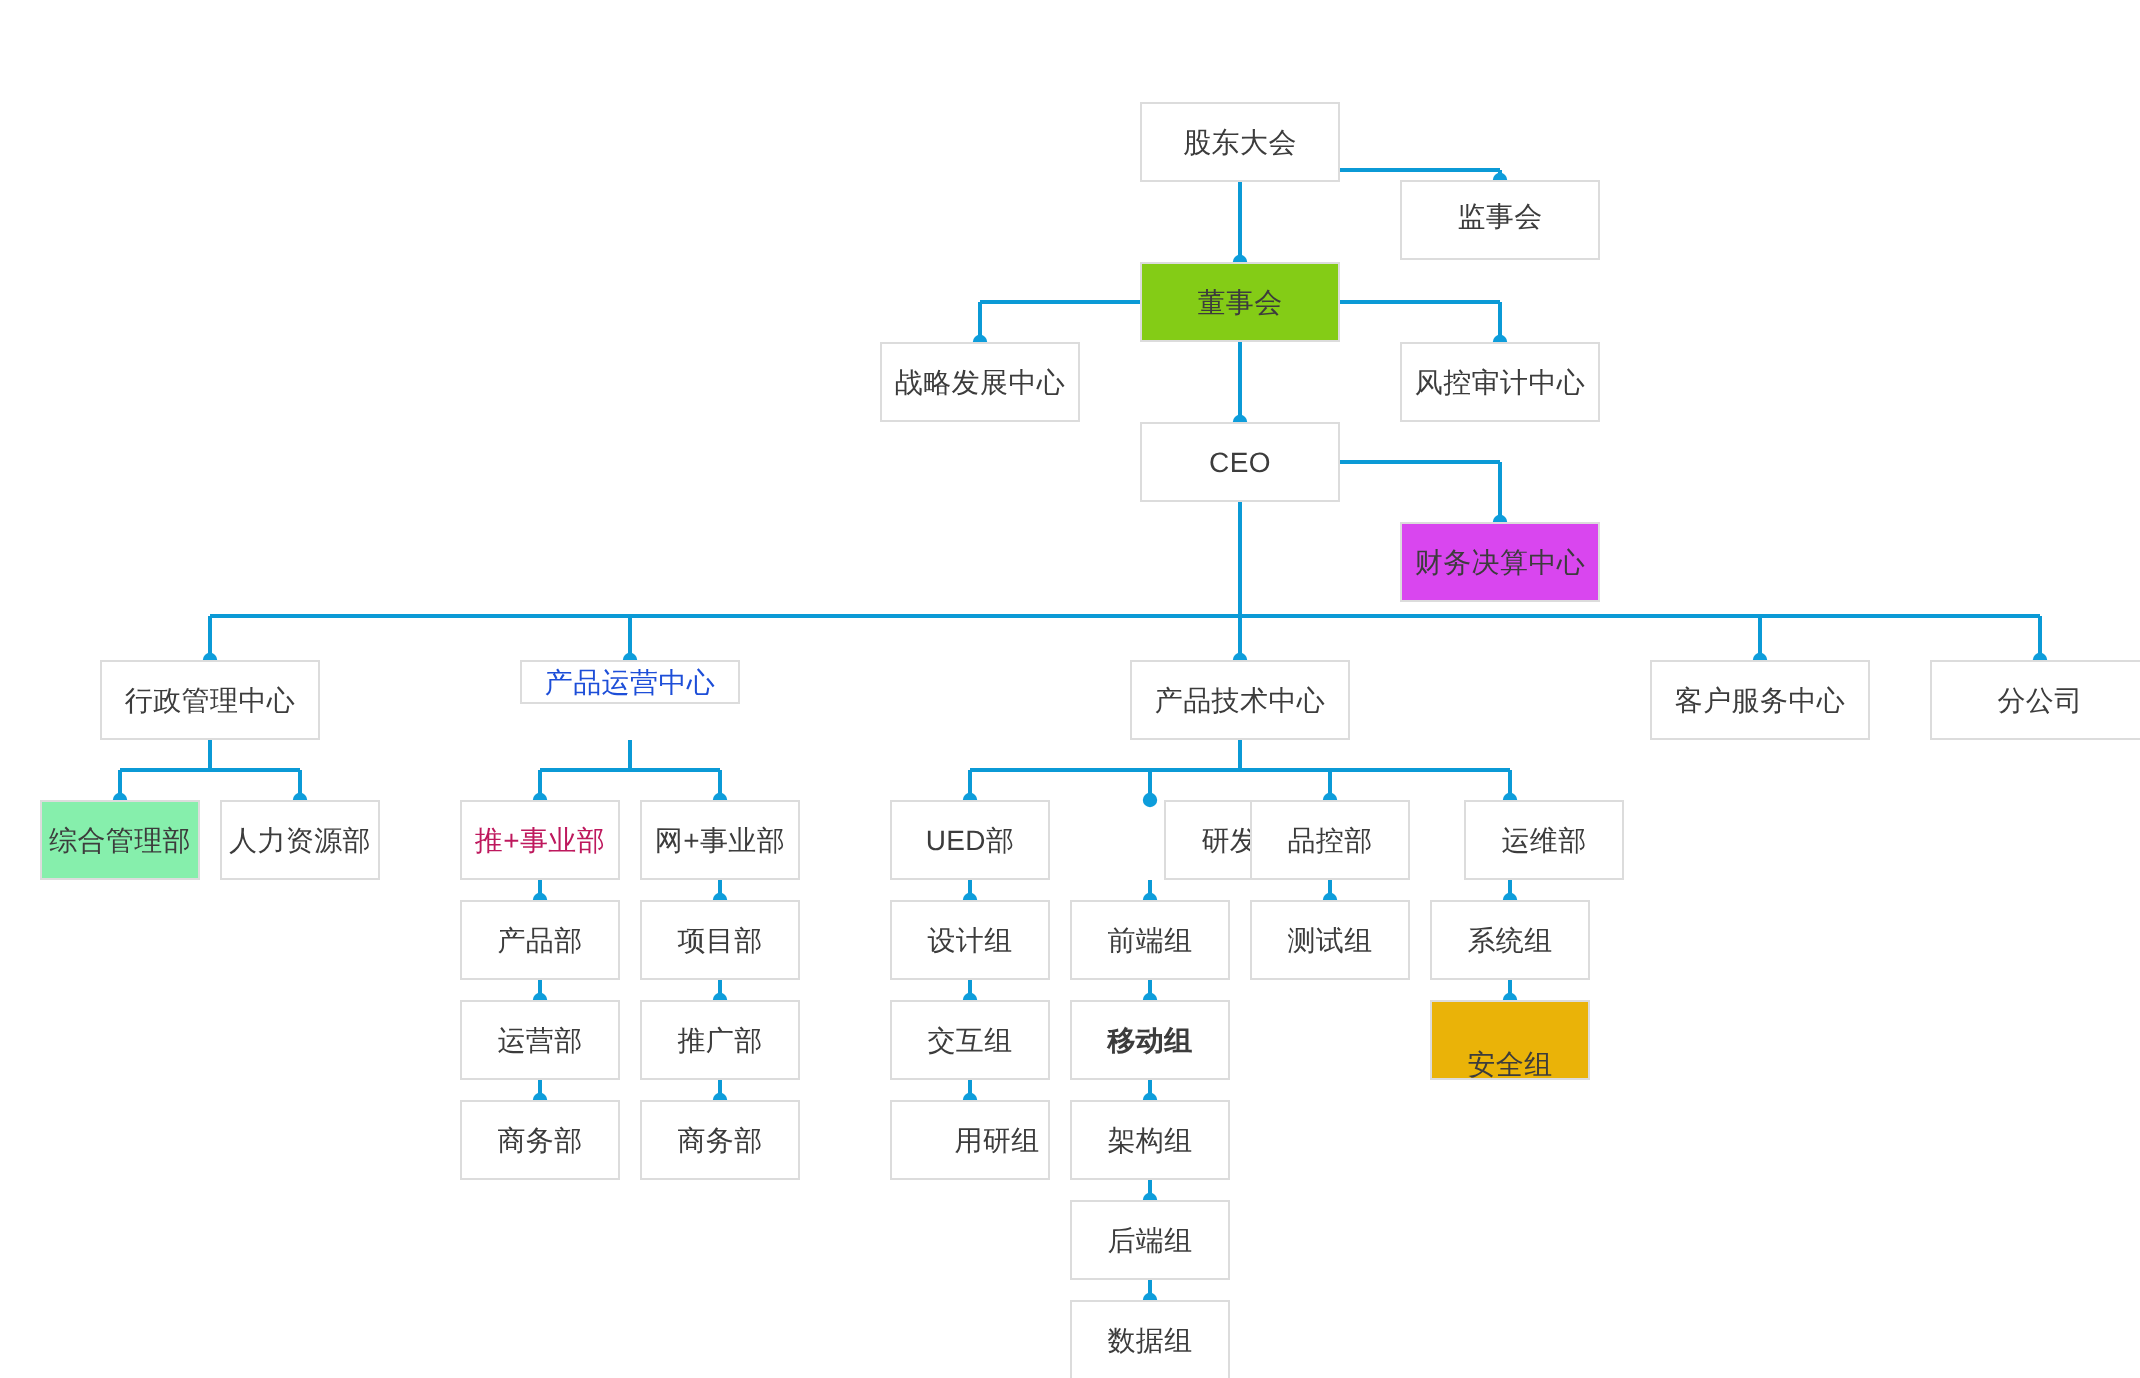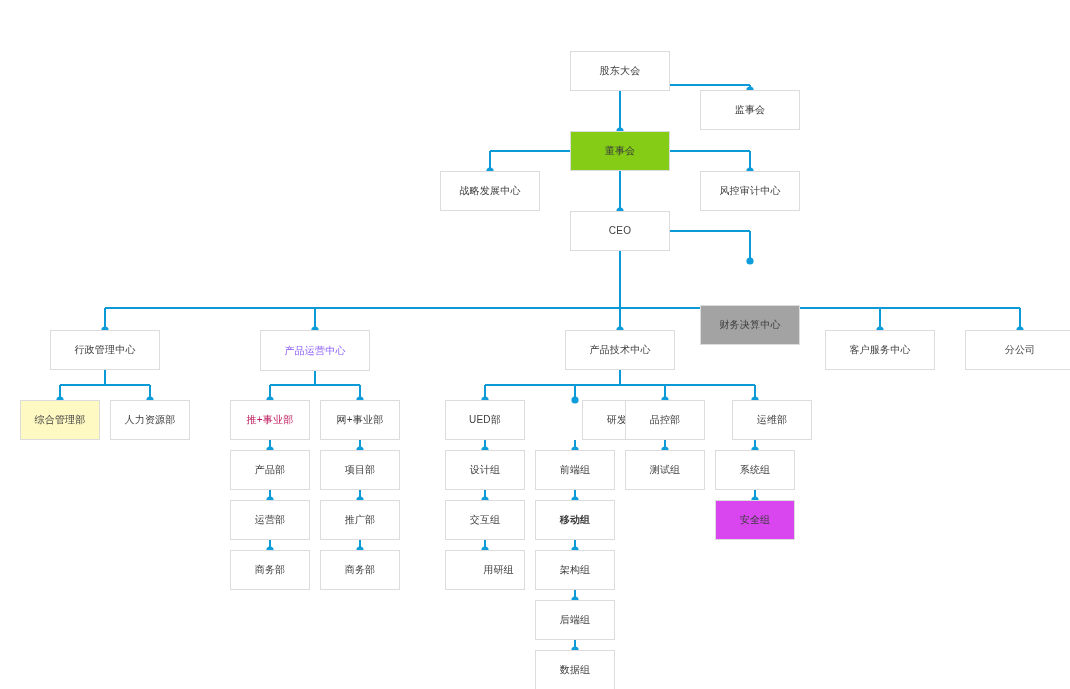--- a/index.html
+++ b/index.html
@@ -25,21 +25,21 @@
   }
   .node {
     position: absolute;
     box-sizing: border-box;
     border: 1px solid #dcdcdc;
     background: #ffffff;
     display: flex;
     align-items: center;
     justify-content: center;
     color: #3c3c3c;
-    font-size: 10px;
+    font-size: 14px;
     line-height: 1;
     letter-spacing: 0.2px;
     white-space: nowrap;
     user-select: none;
   }
   .node-label {
     display: block;
     pointer-events: none;
   }
 </style>
@@ -163,39 +163,39 @@
       </div>
       <div class="node" style="left: 440px; top: 171px; width: 100px; height: 40px; border-color: rgb(220, 220, 220); background: rgb(255, 255, 255); color: rgb(60, 60, 60);">
         <span class="node-label">战略发展中心</span>
       </div>
       <div class="node" style="left: 700px; top: 171px; width: 100px; height: 40px; border-color: rgb(220, 220, 220); background: rgb(255, 255, 255); color: rgb(60, 60, 60);">
         <span class="node-label">风控审计中心</span>
       </div>
       <div class="node" style="left: 570px; top: 211px; width: 100px; height: 40px; border-color: rgb(220, 220, 220); background: rgb(255, 255, 255); color: rgb(60, 60, 60);">
         <span class="node-label">CEO</span>
       </div>
-      <div class="node" style="left: 700px; top: 261px; width: 100px; height: 40px; border-color: rgb(220, 220, 220); background: #a3a3a3; color: rgb(60, 60, 60); margin-top: 44px;">
+      <div class="node" style="left: 700px; top: 261px; width: 100px; height: 40px; border-color: rgb(220, 220, 220); background: #d946ef; color: rgb(60, 60, 60);">
         <span class="node-label">财务决算中心</span>
       </div>
       <div class="node" style="left: 50px; top: 330px; width: 110px; height: 40px; border-color: rgb(220, 220, 220); background: rgb(255, 255, 255); color: rgb(60, 60, 60);">
         <span class="node-label">行政管理中心</span>
       </div>
-      <div class="node" style="left: 260px; top: 330px; width: 110px; height: 41px; border-color: rgb(220, 220, 220); background: rgb(255, 255, 255); color: #8b5cf6;">
+      <div class="node" style="left: 260px; top: 330px; width: 110px; height: 22px; border-color: rgb(220, 220, 220); background: rgb(255, 255, 255); color: #1d4ed8;">
         <span class="node-label">产品运营中心</span>
       </div>
       <div class="node" style="left: 565px; top: 330px; width: 110px; height: 40px; border-color: rgb(220, 220, 220); background: rgb(255, 255, 255); color: rgb(60, 60, 60);">
         <span class="node-label">产品技术中心</span>
       </div>
       <div class="node" style="left: 825px; top: 330px; width: 110px; height: 40px; border-color: rgb(220, 220, 220); background: rgb(255, 255, 255); color: rgb(60, 60, 60);">
         <span class="node-label">客户服务中心</span>
       </div>
       <div class="node" style="left: 965px; top: 330px; width: 110px; height: 40px; border-color: rgb(220, 220, 220); background: rgb(255, 255, 255); color: rgb(60, 60, 60);">
         <span class="node-label">分公司</span>
       </div>
-      <div class="node" style="left: 20px; top: 400px; width: 80px; height: 40px; border-color: rgb(220, 220, 220); background: #fef9c3; color: rgb(60, 60, 60);">
+      <div class="node" style="left: 20px; top: 400px; width: 80px; height: 40px; border-color: rgb(220, 220, 220); background: #86efac; color: rgb(60, 60, 60);">
         <span class="node-label">综合管理部</span>
       </div>
       <div class="node" style="left: 110px; top: 400px; width: 80px; height: 40px; border-color: rgb(220, 220, 220); background: rgb(255, 255, 255); color: rgb(60, 60, 60);">
         <span class="node-label">人力资源部</span>
       </div>
       <div class="node" style="left: 230px; top: 400px; width: 80px; height: 40px; border-color: rgb(220, 220, 220); background: rgb(255, 255, 255); color: #be185d;">
         <span class="node-label">推+事业部</span>
       </div>
       <div class="node" style="left: 230px; top: 450px; width: 80px; height: 40px; border-color: rgb(220, 220, 220); background: rgb(255, 255, 255); color: rgb(60, 60, 60);">
         <span class="node-label">产品部</span>
@@ -253,17 +253,17 @@
       </div>
       <div class="node" style="left: 625px; top: 450px; width: 80px; height: 40px; border-color: rgb(220, 220, 220); background: rgb(255, 255, 255); color: rgb(60, 60, 60);">
         <span class="node-label">测试组</span>
       </div>
       <div class="node" style="left: 704px; top: 400px; width: 80px; height: 40px; border-color: rgb(220, 220, 220); background: rgb(255, 255, 255); color: rgb(60, 60, 60); margin-left: 28px;">
         <span class="node-label">运维部</span>
       </div>
       <div class="node" style="left: 715px; top: 450px; width: 80px; height: 40px; border-color: rgb(220, 220, 220); background: rgb(255, 255, 255); color: rgb(60, 60, 60);">
         <span class="node-label">系统组</span>
       </div>
-      <div class="node" style="left: 715px; top: 500px; width: 80px; height: 40px; border-color: rgb(220, 220, 220); background: #d946ef; color: rgb(60, 60, 60);">
+      <div class="node" style="left: 715px; top: 500px; width: 80px; height: 40px; border-color: rgb(220, 220, 220); background: #eab308; color: rgb(60, 60, 60); align-items: flex-end;">
         <span class="node-label">安全组</span>
       </div>
     </div>
 </div>
 
 </body></html>

